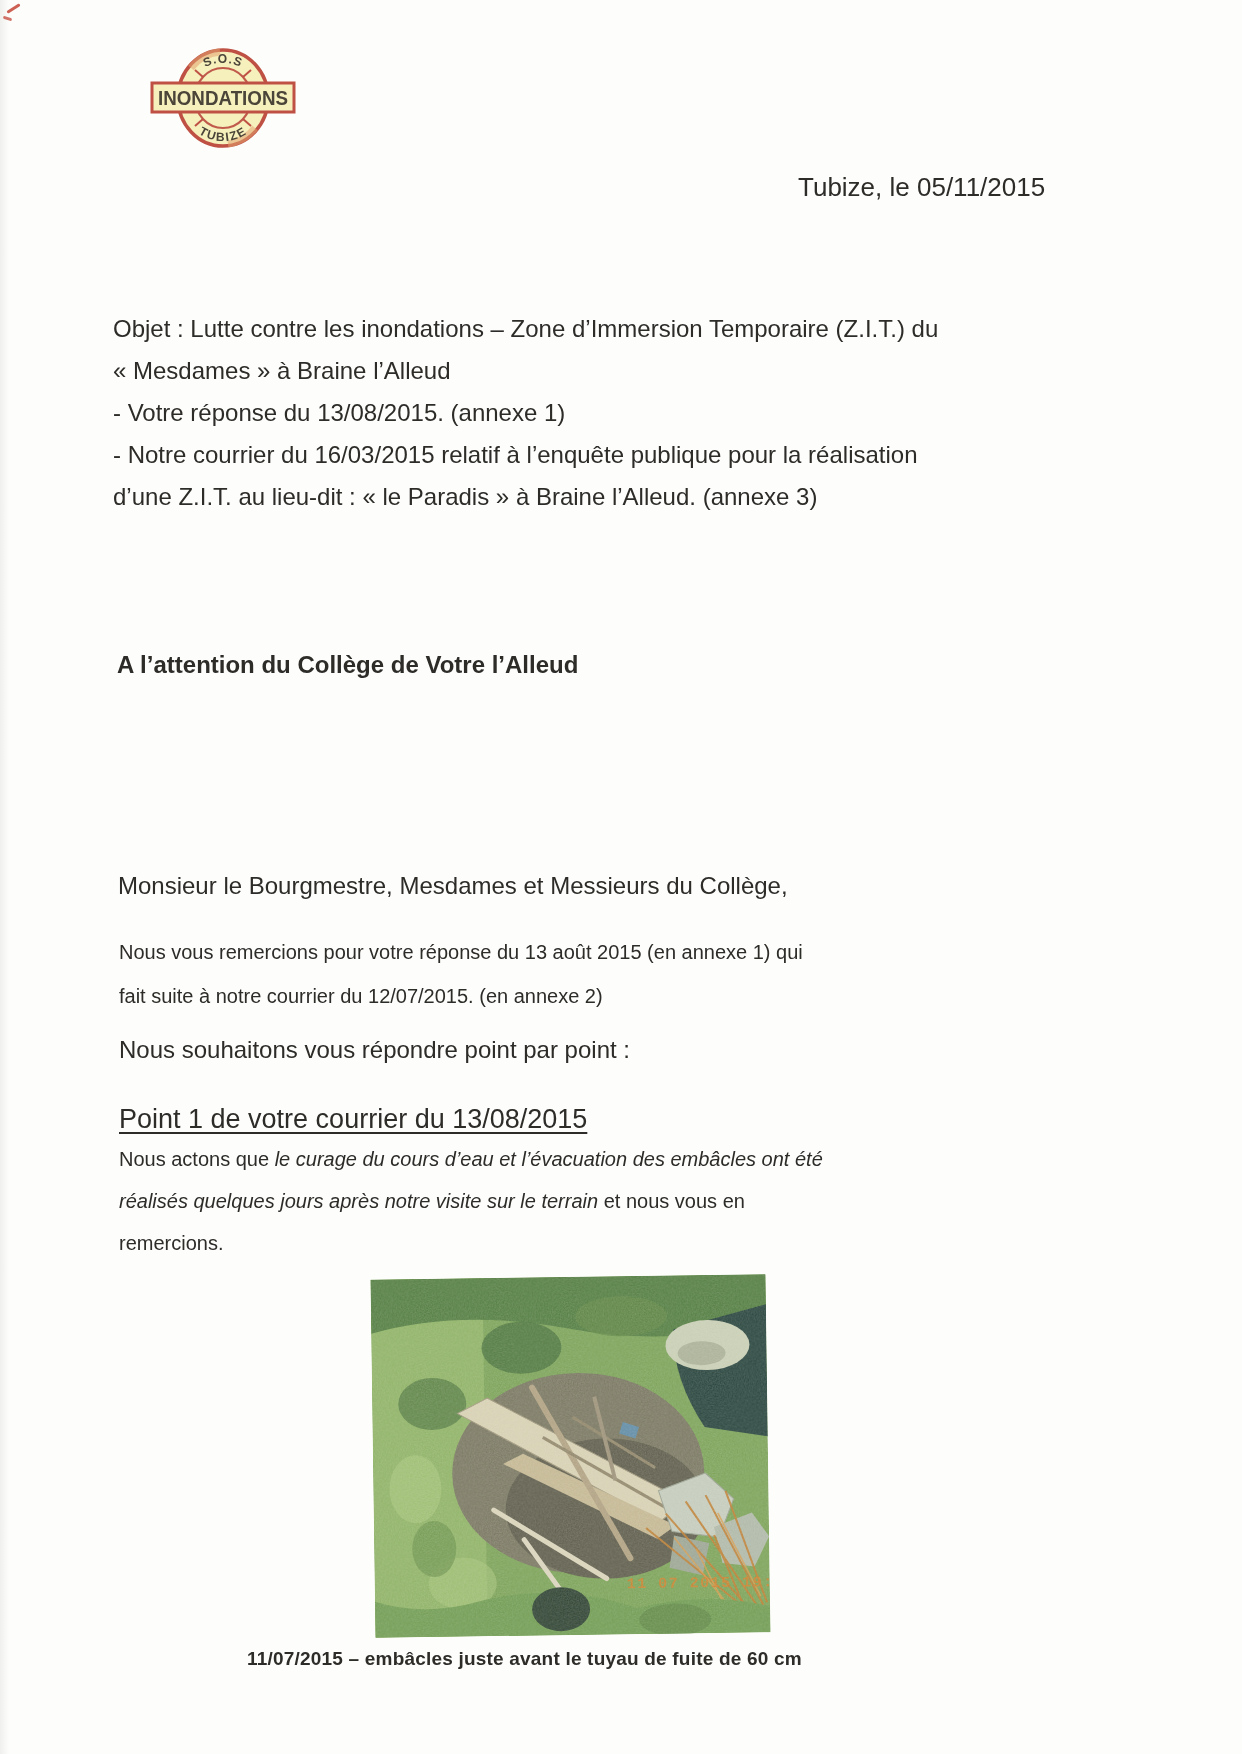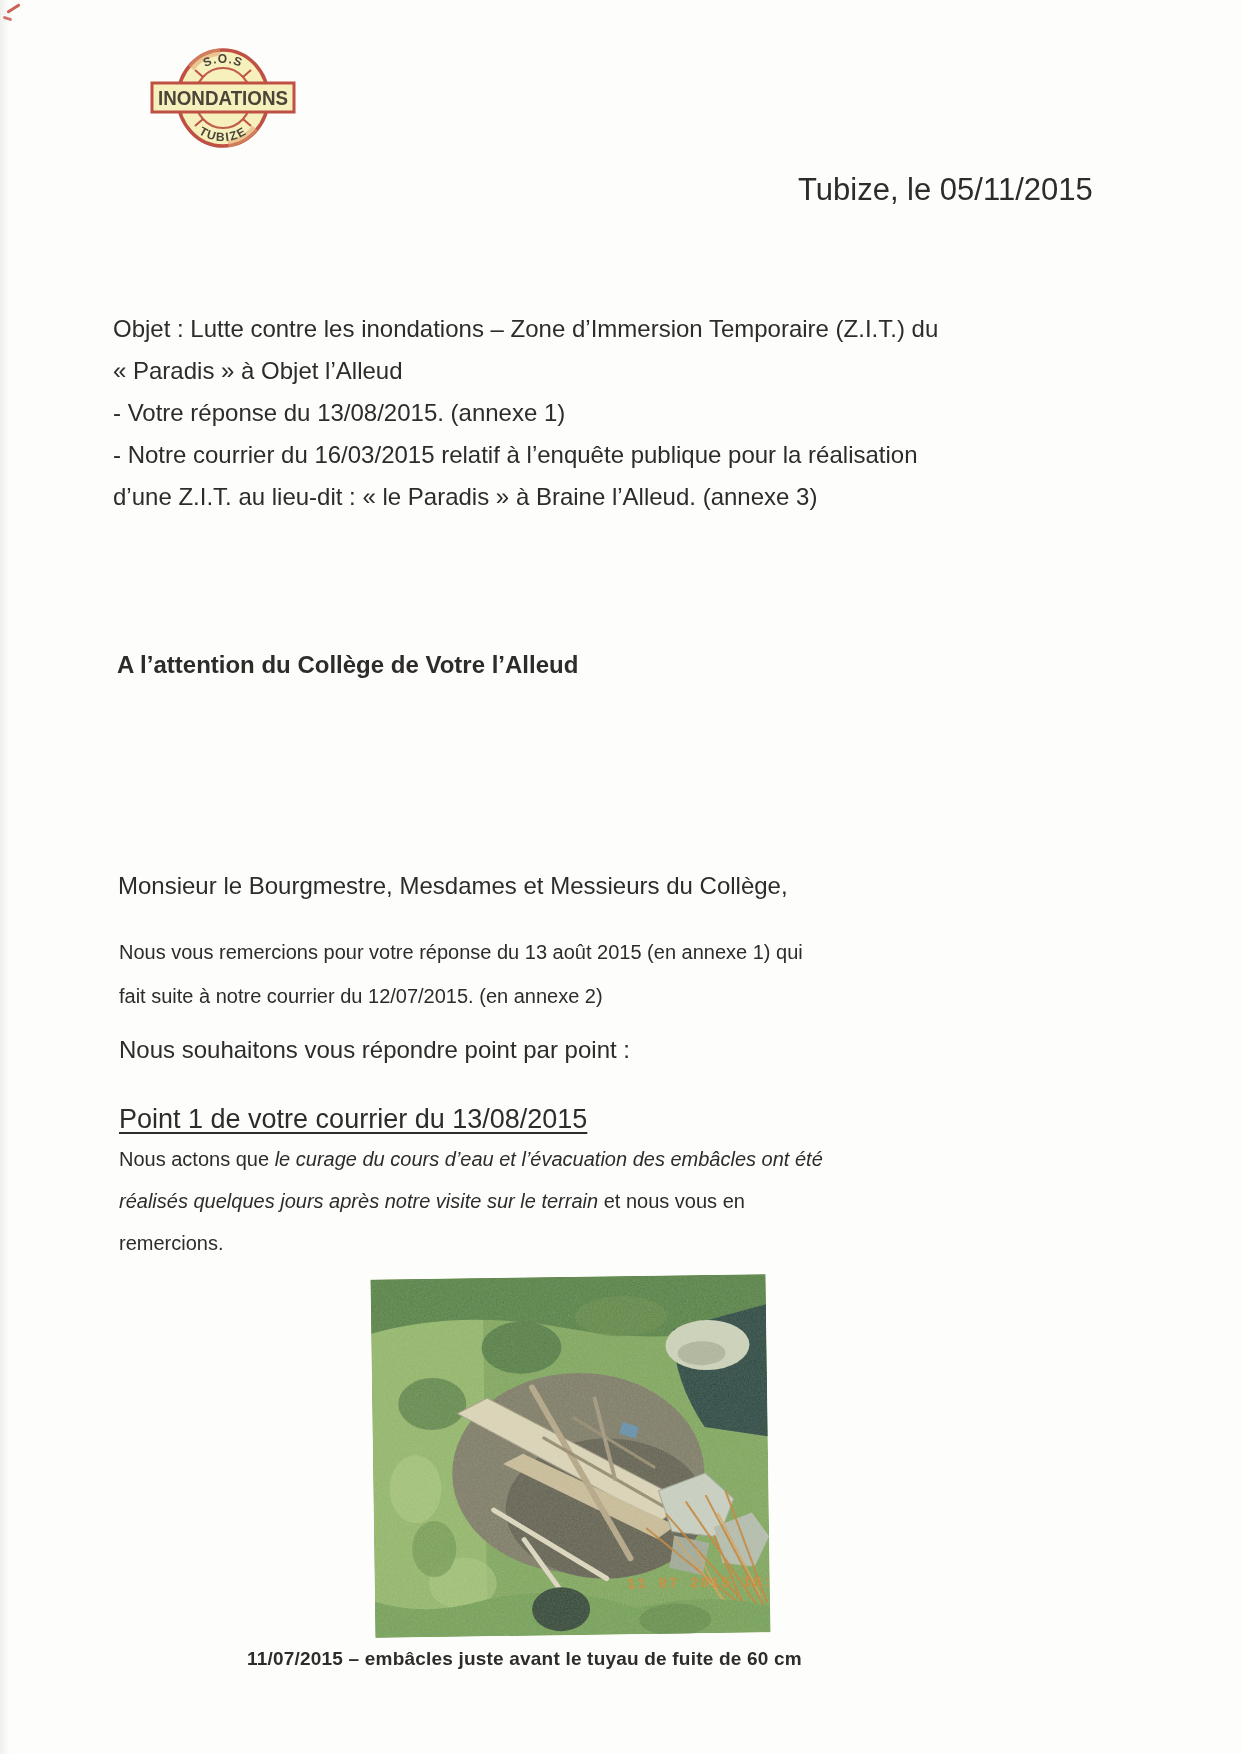--- a/index.html
+++ b/index.html
@@ -13,21 +13,21 @@
   .txt { white-space:pre; }
   .subject-block { left:113px; top:308px; font-size:24px; line-height:42px; }
   .recipient-block { left:117px; top:642px; font-size:24px; font-weight:bold; line-height:45px; }
   .salutation { left:118px; top:872px; font-size:24px; }
   .para1 { left:119px; top:930px; font-size:20px; line-height:44px; }
   .para2 { left:119px; top:1036px; font-size:24px; }
   .point1-heading { left:119px; top:1104px; font-size:27px; font-weight:normal;
     text-decoration:underline; text-decoration-thickness:2px; text-underline-offset:4px; }
   .point1-para { left:119px; top:1138px; font-size:20px; line-height:42px; }
   .point1-para i { font-style:italic; }
-  .date-line { left:798px; top:172px; font-size:31px; }
+  .date-line { left:798px; top:172px; font-size:26px; }
   .photo-frame { left:373px; top:1277px; width:395px; height:358px;
     transform:rotate(-0.8deg); overflow:hidden; }
   .caption { left:247px; top:1648px; font-size:19px; font-weight:bold; letter-spacing:0.2px; }
   .logo-wrap { left:150px; top:48px; width:146px; height:100px; }
   .edge-shade { left:0; top:0; width:9px; height:1754px;
     background:linear-gradient(to right, rgba(60,60,55,0.07), rgba(60,60,55,0)); }
   .mark1 { left:6px; top:7px; width:15px; height:3px; background:#c0392b;
     transform:rotate(-32deg); opacity:.8; border-radius:2px; }
   .mark2 { left:3px; top:17px; width:9px; height:3px; background:#c0392b;
     transform:rotate(18deg); opacity:.7; border-radius:2px; }
@@ -63,21 +63,21 @@
       <text font-size="12" font-weight="bold" fill="#4a4439" letter-spacing="1.5">
         <textPath href="#arcBottom" startOffset="50%" text-anchor="middle">TUBIZE</textPath>
       </text>
     </svg>
   </div>
 
   <div class="abs date-line txt">Tubize, le 05/11/2015</div>
 
   <div class="abs subject-block">
     <div class="txt">Objet : Lutte contre les inondations – Zone d’Immersion Temporaire (Z.I.T.) du</div>
-    <div class="txt">« Paradis » à Objet l’Alleud</div>
+    <div class="txt">« Mesdames » à Braine l’Alleud</div>
     <div class="txt">- Votre réponse du 13/08/2015. (annexe 1)</div>
     <div class="txt">- Notre courrier du 16/03/2015 relatif à l’enquête publique pour la réalisation</div>
     <div class="txt">d’une Z.I.T. au lieu-dit : « le Paradis » à Braine l’Alleud. (annexe 3)</div>
   </div>
 
   <div class="abs recipient-block">
     <div class="txt">A l’attention du Collège de Votre l’Alleud</div>
   </div>
 
   <div class="abs salutation txt">Monsieur le Bourgmestre, Mesdames et Messieurs du Collège,</div>

